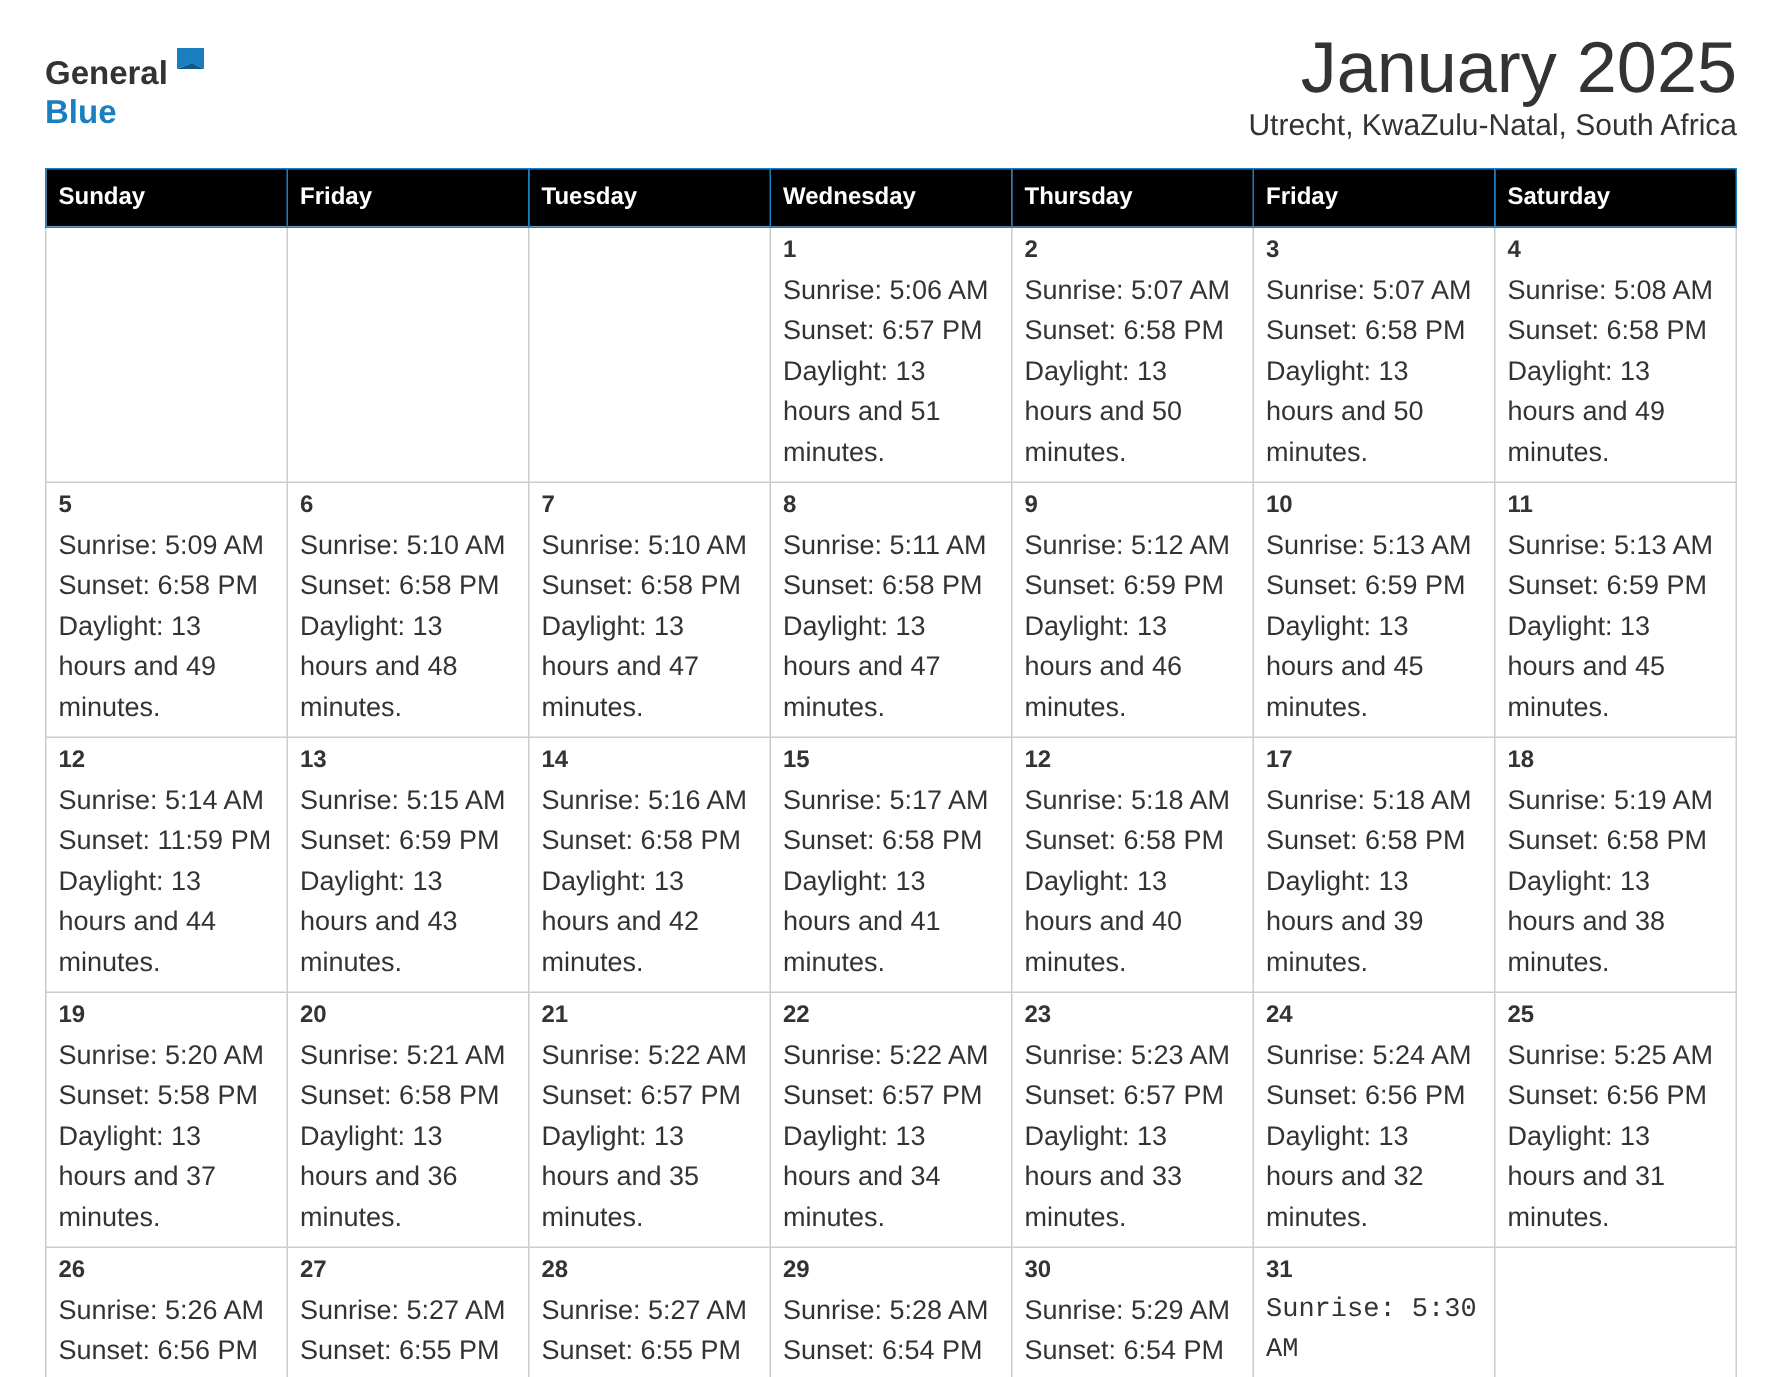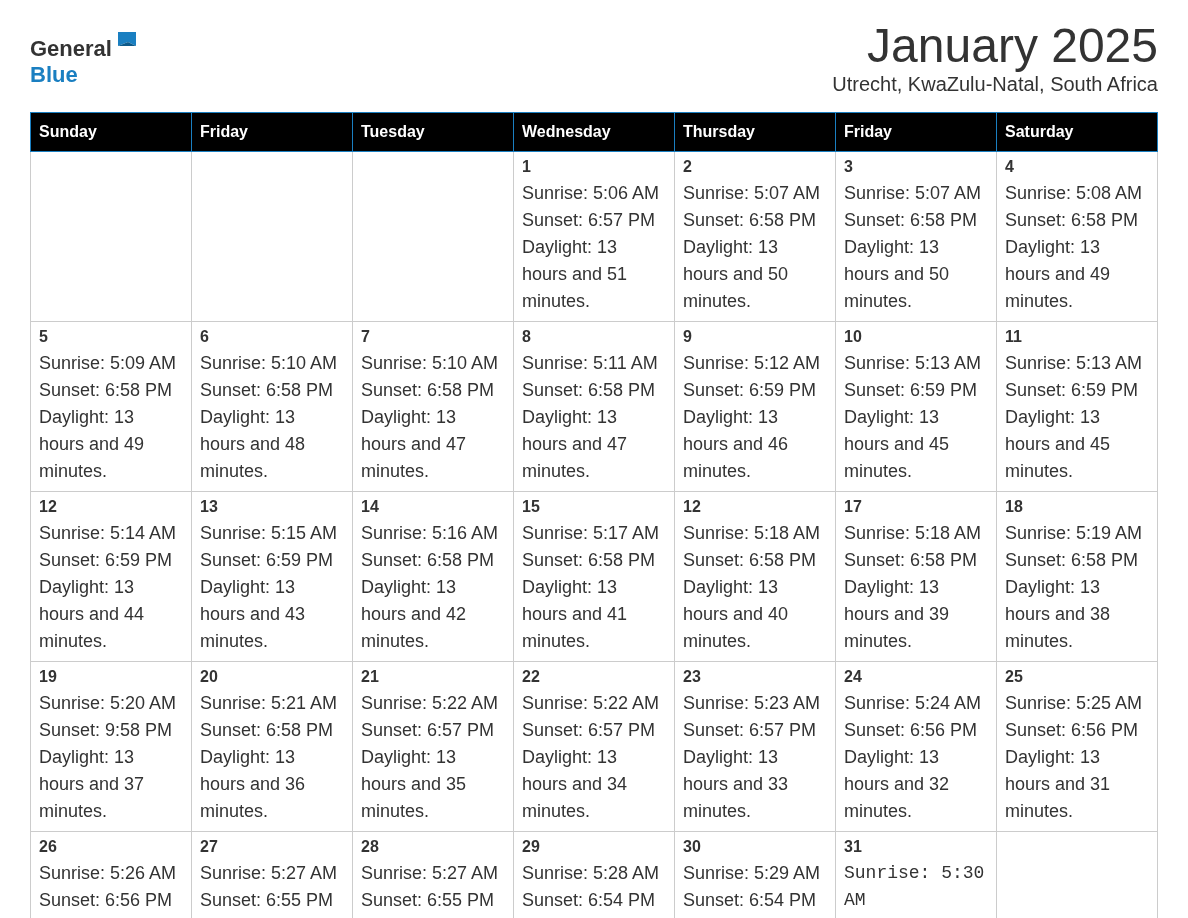--- a/index.html
+++ b/index.html
@@ -192,21 +192,21 @@
           <div class="day-number">11</div>
           <div class="day-info" style="white-space: pre-line;">Sunrise: 5:13 AM
 Sunset: 6:59 PM
 Daylight: 13 hours and 45 minutes.</div>
         </td>
       </tr>
       <tr>
         <td>
           <div class="day-number">12</div>
           <div class="day-info" style="white-space: pre-line;">Sunrise: 5:14 AM
-Sunset: 6:59 PM
+Sunset: 11:59 PM
 Daylight: 13 hours and 44 minutes.</div>
         </td>
         <td>
           <div class="day-number">13</div>
           <div class="day-info" style="white-space: pre-line;">Sunrise: 5:15 AM
 Sunset: 6:59 PM
 Daylight: 13 hours and 43 minutes.</div>
         </td>
         <td>
           <div class="day-number">14</div>
@@ -236,21 +236,21 @@
           <div class="day-number">18</div>
           <div class="day-info" style="white-space: pre-line;">Sunrise: 5:19 AM
 Sunset: 6:58 PM
 Daylight: 13 hours and 38 minutes.</div>
         </td>
       </tr>
       <tr>
         <td>
           <div class="day-number">19</div>
           <div class="day-info" style="white-space: pre-line;">Sunrise: 5:20 AM
-Sunset: 9:58 PM
+Sunset: 5:58 PM
 Daylight: 13 hours and 37 minutes.</div>
         </td>
         <td>
           <div class="day-number">20</div>
           <div class="day-info" style="white-space: pre-line;">Sunrise: 5:21 AM
 Sunset: 6:58 PM
 Daylight: 13 hours and 36 minutes.</div>
         </td>
         <td>
           <div class="day-number">21</div>

